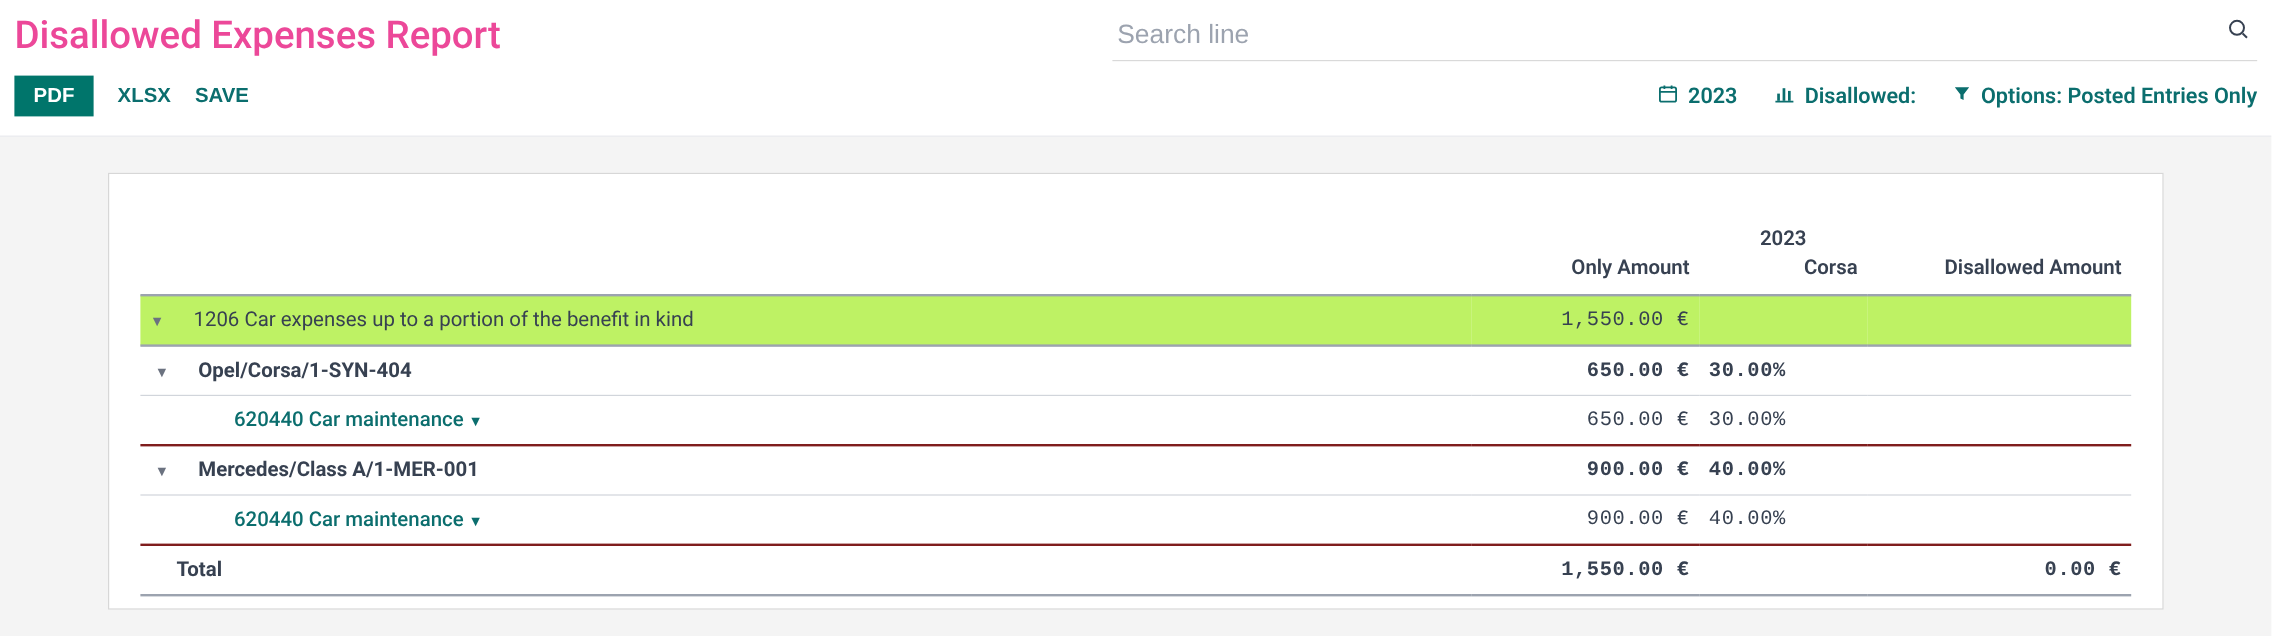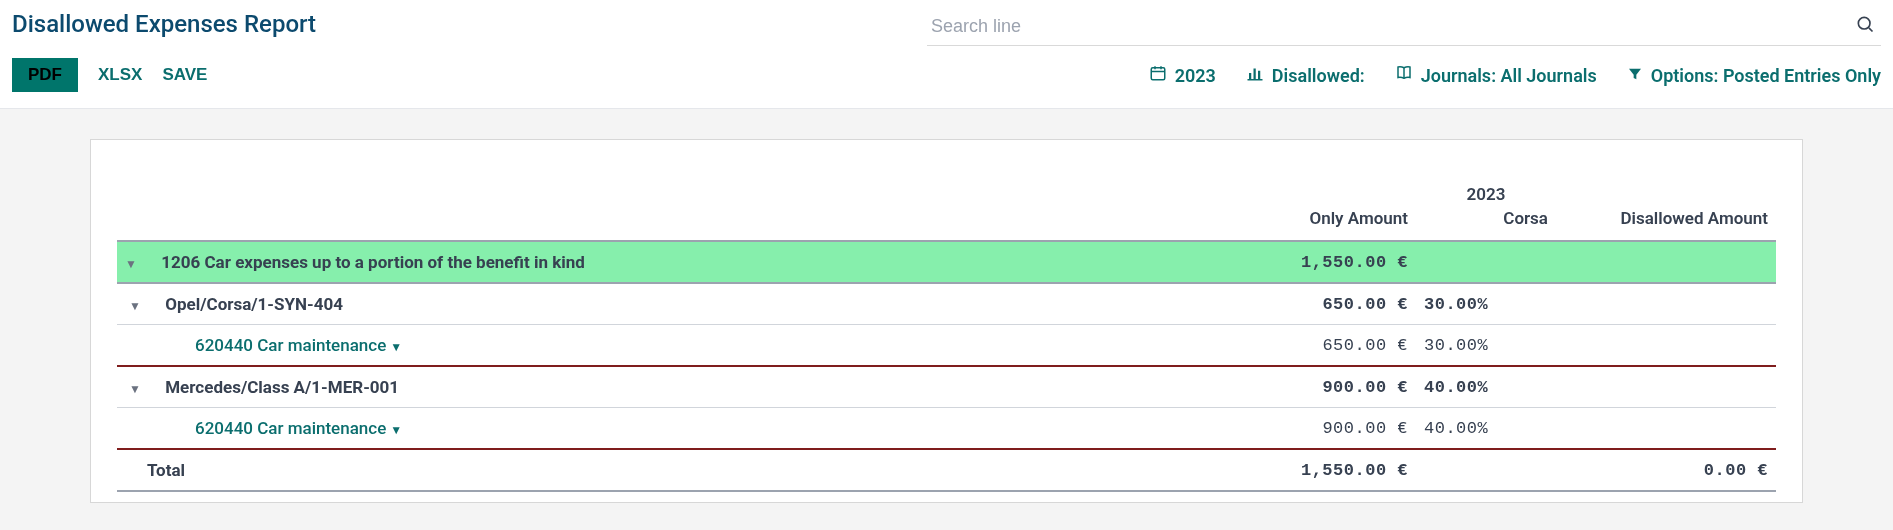--- a/index.html
+++ b/index.html
@@ -9,35 +9,35 @@
       background: #fff;
       width: 1893px;
     }
     .header {
       display: flex;
       justify-content: space-between;
       align-items: flex-start;
       padding: 10px 12px 0 12px;
     }
     .title {
-      font-size: 24px;
+      font-size: 32px;
       font-weight: 500;
-      color: #0c4a6e;
+      color: #ec4899;
     }
     .search-wrap {
       flex: 1;
       max-width: 954px;
       margin-left: auto;
       position: relative;
     }
     .search-input {
       width: 100%;
       border: none;
       border-bottom: 1px solid #d9d9d9;
-      font-size: 18px;
+      font-size: 22px;
       padding: 6px 40px 8px 4px;
       outline: none;
       color: #374151;
       background: transparent;
     }
     .search-input::placeholder { color: #9ca3af; }
     .search-icon {
       position: absolute;
       right: 6px;
       top: 4px;
@@ -46,21 +46,21 @@
     .toolbar-row {
       display: flex;
       justify-content: space-between;
       align-items: center;
       padding: 12px 12px 16px 12px;
       border-bottom: 1px solid #e5e7eb;
     }
     .export-group { display: flex; gap: 20px; align-items: center; }
     .btn-pdf {
       background: #00756b;
-      color: #000000;
+      color: #ffffff;
       font-weight: 600;
       font-size: 17px;
       padding: 7px 16px;
       border: none;
       cursor: pointer;
     }
     .link-btn {
       color: #0b6e6e;
       font-weight: 600;
       font-size: 17px;
@@ -110,22 +110,22 @@
     .num-cell {
       font-family: "Courier New", Courier, monospace;
       font-size: 17px;
       letter-spacing: 0.5px;
       color: #374151;
       white-space: nowrap;
     }
     tr.section td {
       border-top: 2px solid #9ca3af;
       border-bottom: 2px solid #9ca3af;
-      font-weight: 700;
-      background: #86efac;
+      font-weight: 400;
+      background: #bef264;
     }
     tr.group td {
       border-bottom: 1px solid #d1d5db;
       font-weight: 700;
     }
     tr.group td.name-col { padding-left: 60px; }
     tr.leaf td { border-bottom: 2px solid #7f1d1d; }
     tr.leaf td.name-col { padding-left: 78px; }
     .leaf-link {
       color: #0b6e6e;
@@ -198,29 +198,20 @@
             <rect x="4" y="12" width="3" height="8"></rect>
             <rect x="10" y="6" width="3" height="14"></rect>
             <rect x="16" y="9" width="3" height="11"></rect>
             <line x1="2" y1="21" x2="22" y2="21" stroke="currentColor" stroke-width="2"></line>
           </svg>
       </span>
       <span>Disallowed:</span>
     </div>
     <div class="filter-item">
       <span>
-        <svg width="18" height="18" viewBox="0 0 24 24" fill="currentColor">
-            <path d="M4 4 C4 4 8 3 12 5 C16 3 20 4 20 4 L20 18 C20 18 16 17 12 19 C8 17 4 18 4 18 Z" fill="none" stroke="currentColor" stroke-width="2"></path>
-            <line x1="12" y1="5" x2="12" y2="19" stroke="currentColor" stroke-width="2"></line>
-          </svg>
-      </span>
-      <span>Journals: All Journals</span>
-    </div>
-    <div class="filter-item">
-      <span>
         <svg width="16" height="16" viewBox="0 0 24 24" fill="currentColor">
             <path d="M3 4 L21 4 L14 13 L14 20 L10 18 L10 13 Z"></path>
           </svg>
       </span>
       <span>Options: Posted Entries Only</span>
     </div>
   </div>
 </div>
 
 <div class="report-area">

